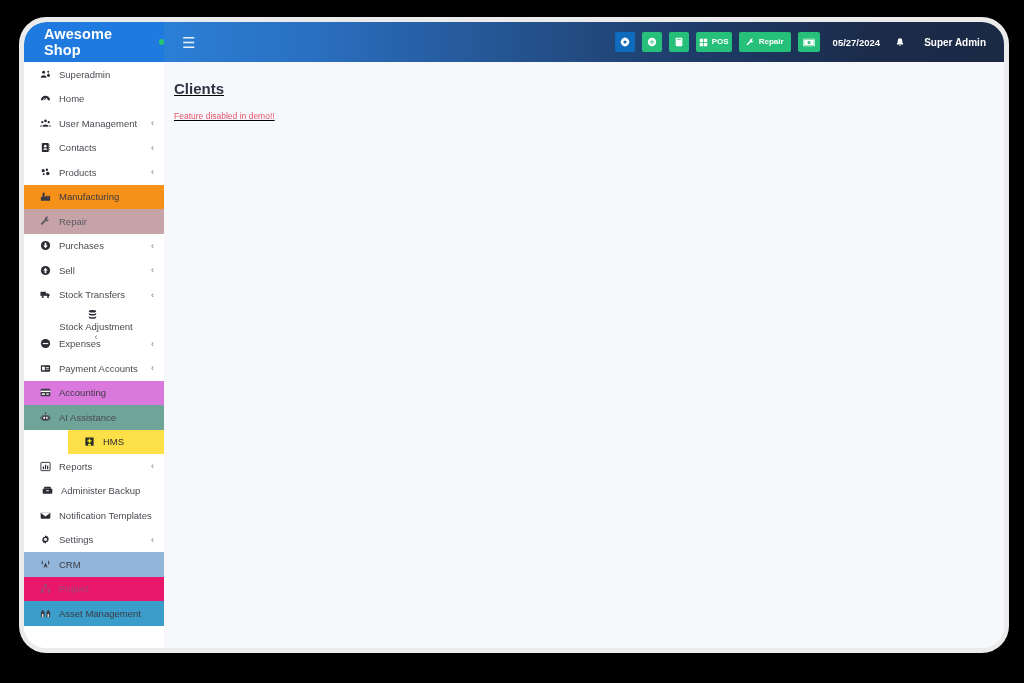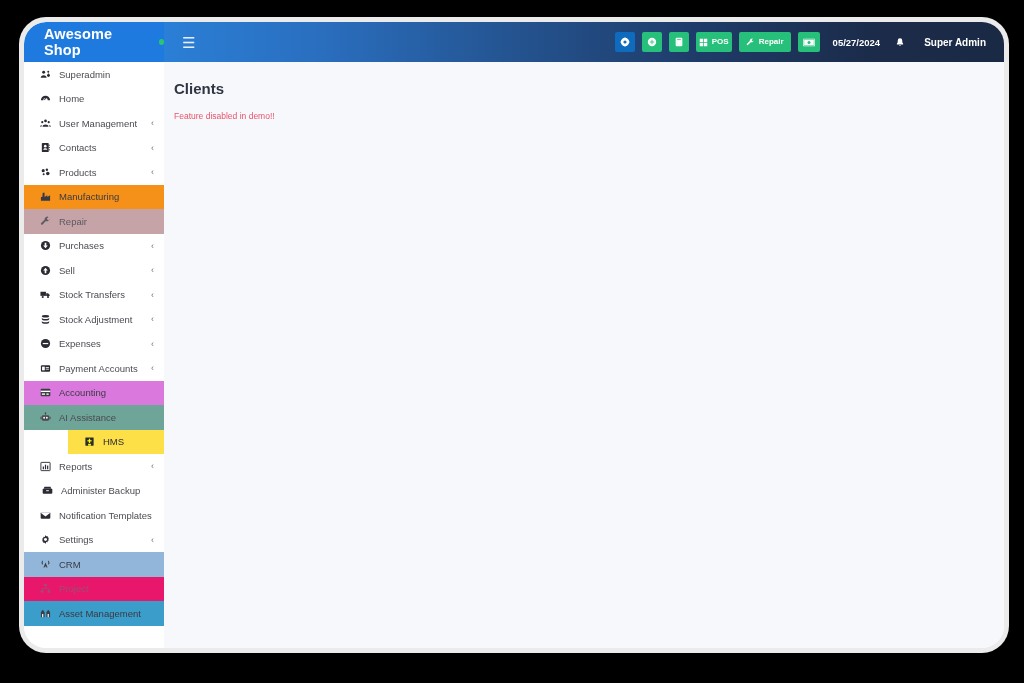--- a/index.html
+++ b/index.html
@@ -88,20 +88,21 @@
   .nav-item .ni-label { flex: 1 1 auto; white-space: nowrap; }
   .nav-item .ni-caret { font-size: 9px; color: #555; opacity: .85; }
   .nav-item.hl { color: #3a3a42; }
   .nav-item.hl .ni-icon { color: #2b2b33; }
 
   
   #content {
     position: absolute; left: 140px; top: 40px; right: 0; bottom: 0;
     background: #f6f8fb;
     padding: 18px 0 0 8px;
+    text-decoration: underline;
   }
   #page-title { font-size: 15px; font-weight: bold; color: #2f3542; margin: 0 0 14px 2px; }
   #demo-msg { font-size: 8.5px; color: #e8546b; margin-left: 2px; }
 </style>
 </head>
 <body>
 
 <div id="app-card">
 
   <div id="topbar">
@@ -303,21 +304,21 @@
             <svg width="11" height="11" viewBox="0 0 24 24" fill="currentColor">
               <path d="M1 6h12v9H1z"></path>
               <path d="M13.5 9h4l3.5 3.5V15h-7.5z"></path>
               <circle cx="6" cy="17.5" r="2.4"></circle>
               <circle cx="17.5" cy="17.5" r="2.4"></circle>
             </svg>
           </span>
           <span class="ni-label">Stock Transfers</span>
           <span class="ni-caret">‹</span>
         </div>
-        <div class="nav-item" style="color: rgb(74, 74, 82);">
+        <div class="nav-item" style="color: rgb(74, 74, 82); flex-direction: column;">
           <span class="ni-icon">
             <svg width="11" height="11" viewBox="0 0 24 24" fill="currentColor">
               <ellipse cx="12" cy="5" rx="8" ry="2.8"></ellipse>
               <path d="M4 8c0 1.6 3.6 2.8 8 2.8S20 9.6 20 8v3.5c0 1.6-3.6 2.8-8 2.8S4 13.1 4 11.5z"></path>
               <path d="M4 15c0 1.6 3.6 2.8 8 2.8s8-1.2 8-2.8v3.5c0 1.6-3.6 2.8-8 2.8s-8-1.2-8-2.8z"></path>
             </svg>
           </span>
           <span class="ni-label">Stock Adjustment</span>
           <span class="ni-caret">‹</span>
         </div>

